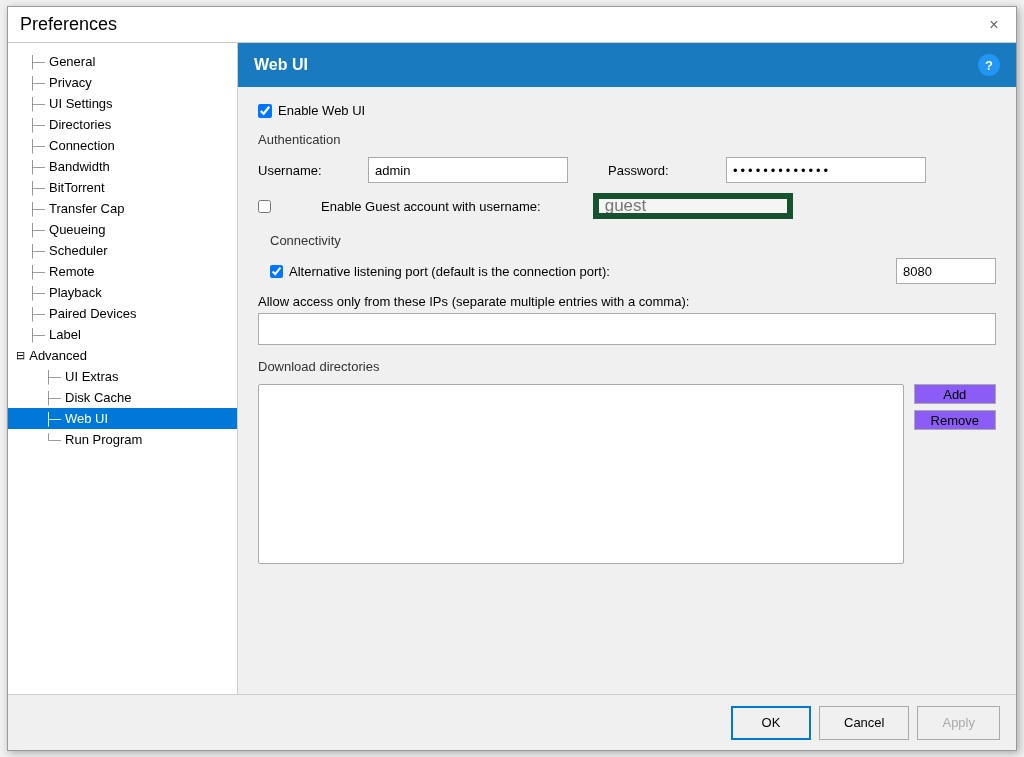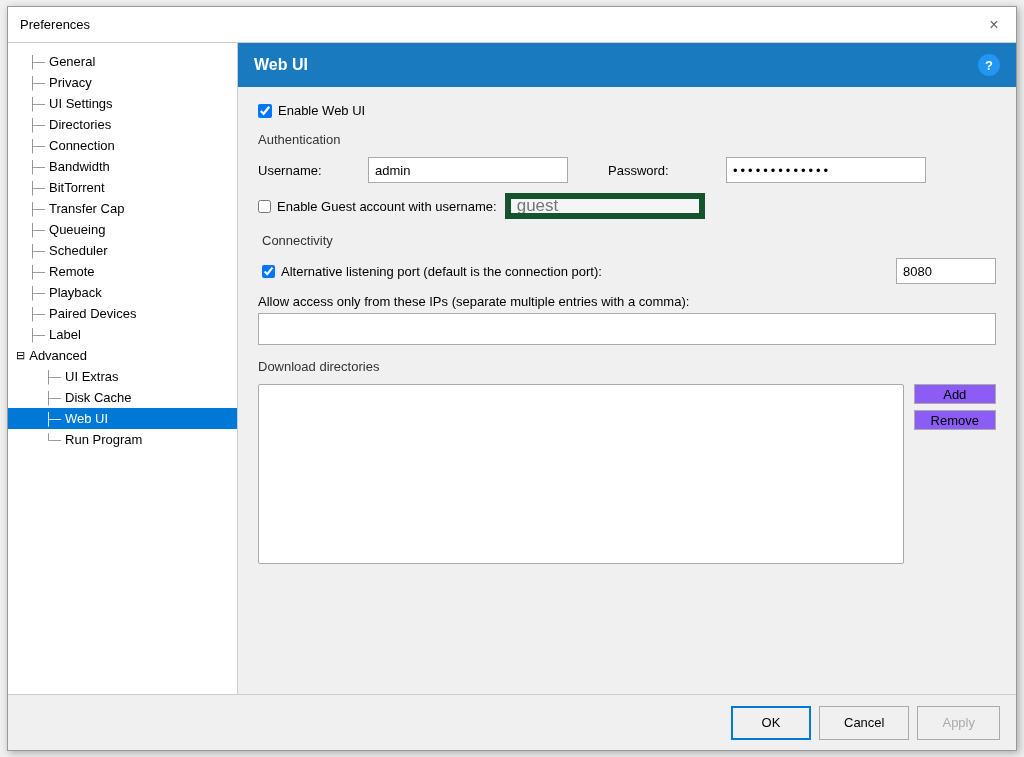--- a/index.html
+++ b/index.html
@@ -26,21 +26,21 @@
     .title-bar {
       background: #fff;
       padding: 8px 12px;
       display: flex;
       align-items: center;
       justify-content: space-between;
       border-bottom: 1px solid #ccc;
       height: 36px;
     }
     .title-bar-text {
-      font-size: 13px;
+      font-size: 18px;
       font-weight: normal;
       color: #000;
     }
     .close-btn {
       width: 20px;
       height: 20px;
       background: none;
       border: none;
       cursor: pointer;
       font-size: 16px;
@@ -181,36 +181,37 @@
       color: #aaa;
     }
     .password-label {
       margin-left: 20px;
       margin-right: 8px;
     }
     .guest-row {
       display: flex;
       align-items: center;
       margin-bottom: 14px;
+      gap: 44px;
     }
     .guest-row input[type=checkbox] {
       margin-right: 6px;
     }
     .guest-input {
       height: 26px;
       border: 6px solid #14532d;
       padding: 0 6px;
       font-size: 17px;
       background: #f5f5f5;
       color: #aaa;
       flex: 1;
       max-width: 200px;
     }
     .section-divider {
-      margin: 12px 0 10px 4px;
+      margin: 12px 0 10px 12px;
     }
     .connectivity-row {
       display: flex;
       align-items: center;
       margin-bottom: 10px;
     }
     .connectivity-row input[type=checkbox] {
       margin-right: 6px;
     }
     .ip-section {

